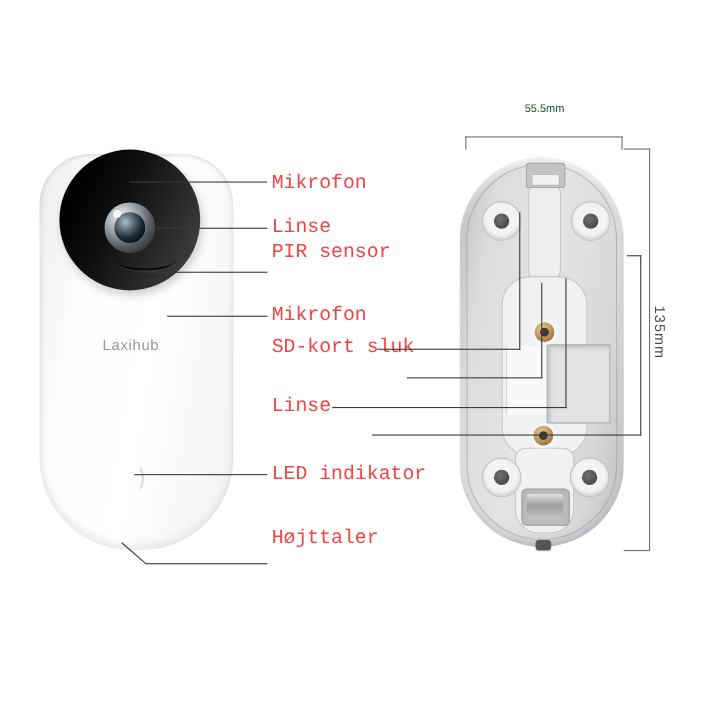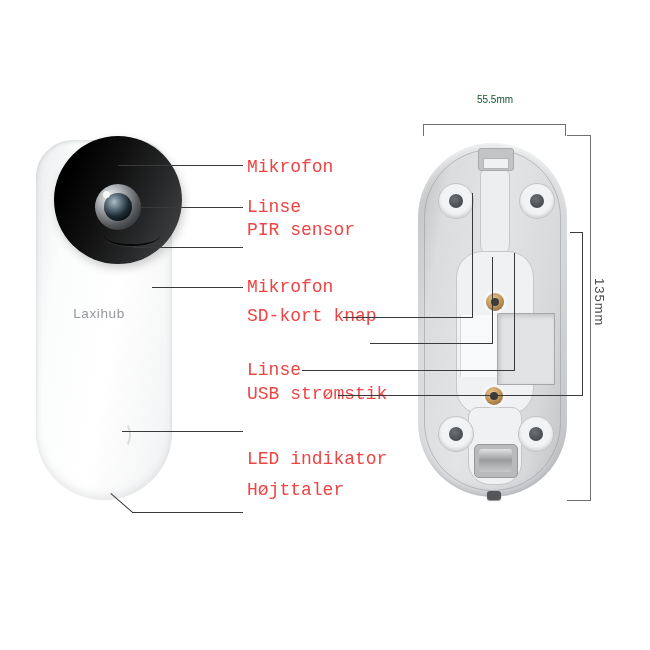--- a/index.html
+++ b/index.html
@@ -13,21 +13,21 @@
     white-space:nowrap;line-height:18px;font-family:Liberation Mono, monospace;
   }
   .dim-text{position:absolute;font-size:10px;color:#14532d;}
   
   .ll{position:absolute;height:1px;background:#3a3a3a;z-index:6;}
   .lv{position:absolute;width:1px;background:#3a3a3a;z-index:6;}
   .dl{position:absolute;height:1px;background:#6f6f6f;z-index:6;}
   .dv{position:absolute;width:1px;background:#6f6f6f;z-index:6;}
   
   .front-device{
-    position:absolute;left:36px;top:140px;width:136px;height:360px;
+    position:absolute;left:36px;top:140px;width:176px;height:360px;
     border-radius:46px 46px 84px 84px;
     background:linear-gradient(100deg,#d7d8da 0%,#eef0f1 5%,#fbfcfc 22%,#ffffff 55%,#f3f4f5 92%,#e9eaeb 100%);
     box-shadow:inset 0 2px 3px rgba(180,182,185,.35), inset 0 -4px 8px rgba(190,192,195,.35);
     z-index:2;
   }
   .camera-circle{
     position:absolute;left:18px;top:-4px;width:128px;height:128px;border-radius:50%;
     background:linear-gradient(115deg,#000000 18%,#101010 42%,#262728 68%,#3a3c3e 88%,#434547 100%);
     box-shadow:2px 4px 8px rgba(60,60,60,.25);
   }
@@ -200,19 +200,18 @@
   <div class="dl" style="left:567px;top:135px;width:24px;"></div>
   <div class="dl" style="left:567px;top:500px;width:24px;"></div>
 
   <div class="dim-text" style="left:440px;top:94px;width:110px;text-align:center;">55.5mm</div>
   <div class="dim-h-text">135mm</div>
 
   <div class="label" style="top:158px;">Mikrofon</div>
   <div class="label" style="top:198px;">Linse</div>
   <div class="label" style="top:221px;">PIR sensor</div>
   <div class="label" style="top:278px;">Mikrofon</div>
-  <div class="label" style="top:307px;">SD-kort knap</div>
+  <div class="label" style="top:307px;">SD-kort sluk</div>
   <div class="label" style="top:361px;">Linse</div>
-  <div class="label" style="top:385px;">USB strømstik</div>
-  <div class="label" style="top:422px;margin-top:28px;">LED indikator</div>
+  <div class="label" style="top:422px;">LED indikator</div>
   <div class="label" style="top:481px;">Højttaler</div>
 
 </div>
 
 </body></html>

